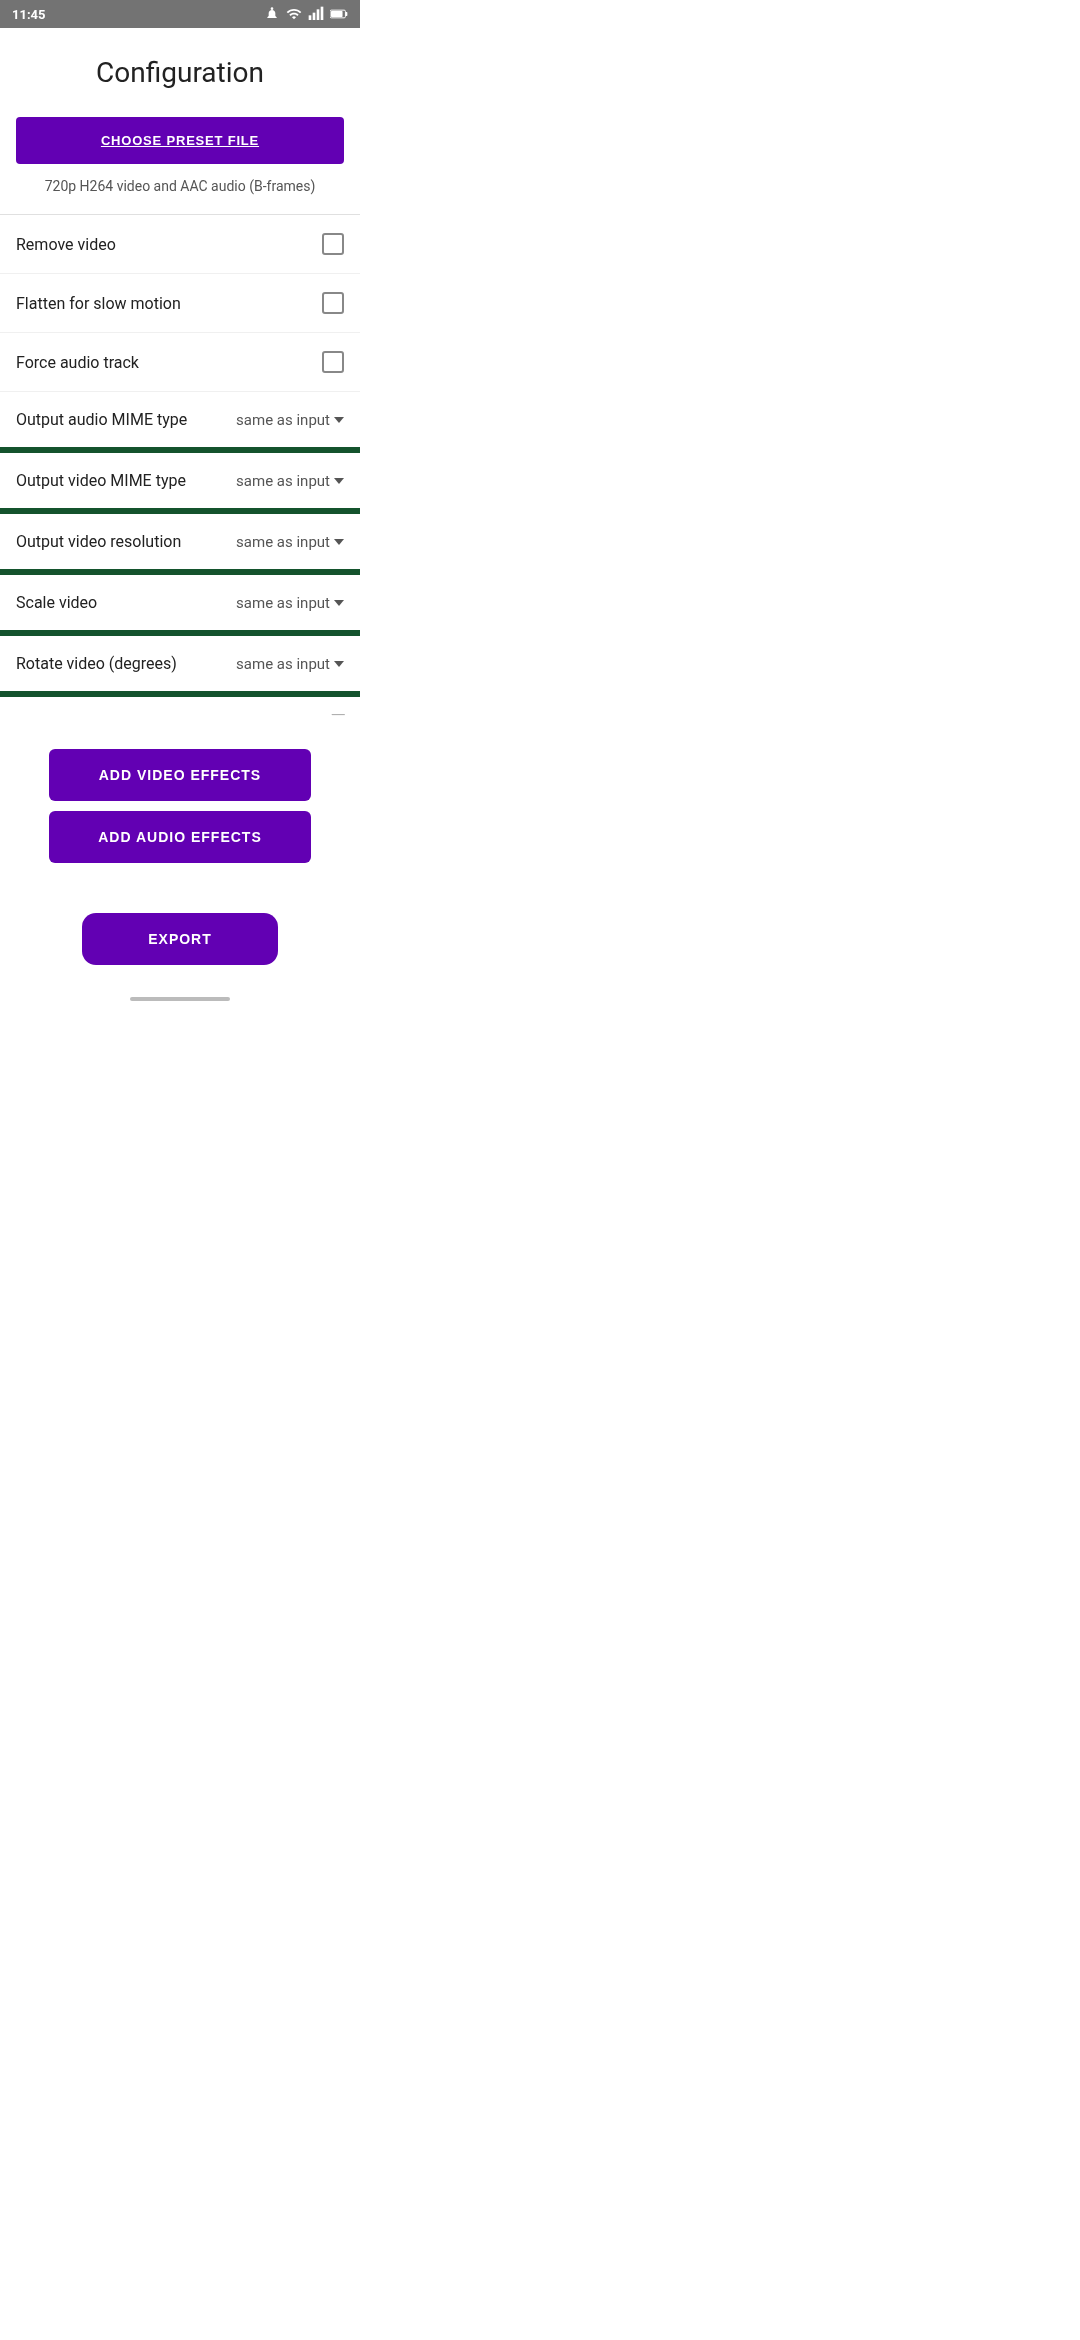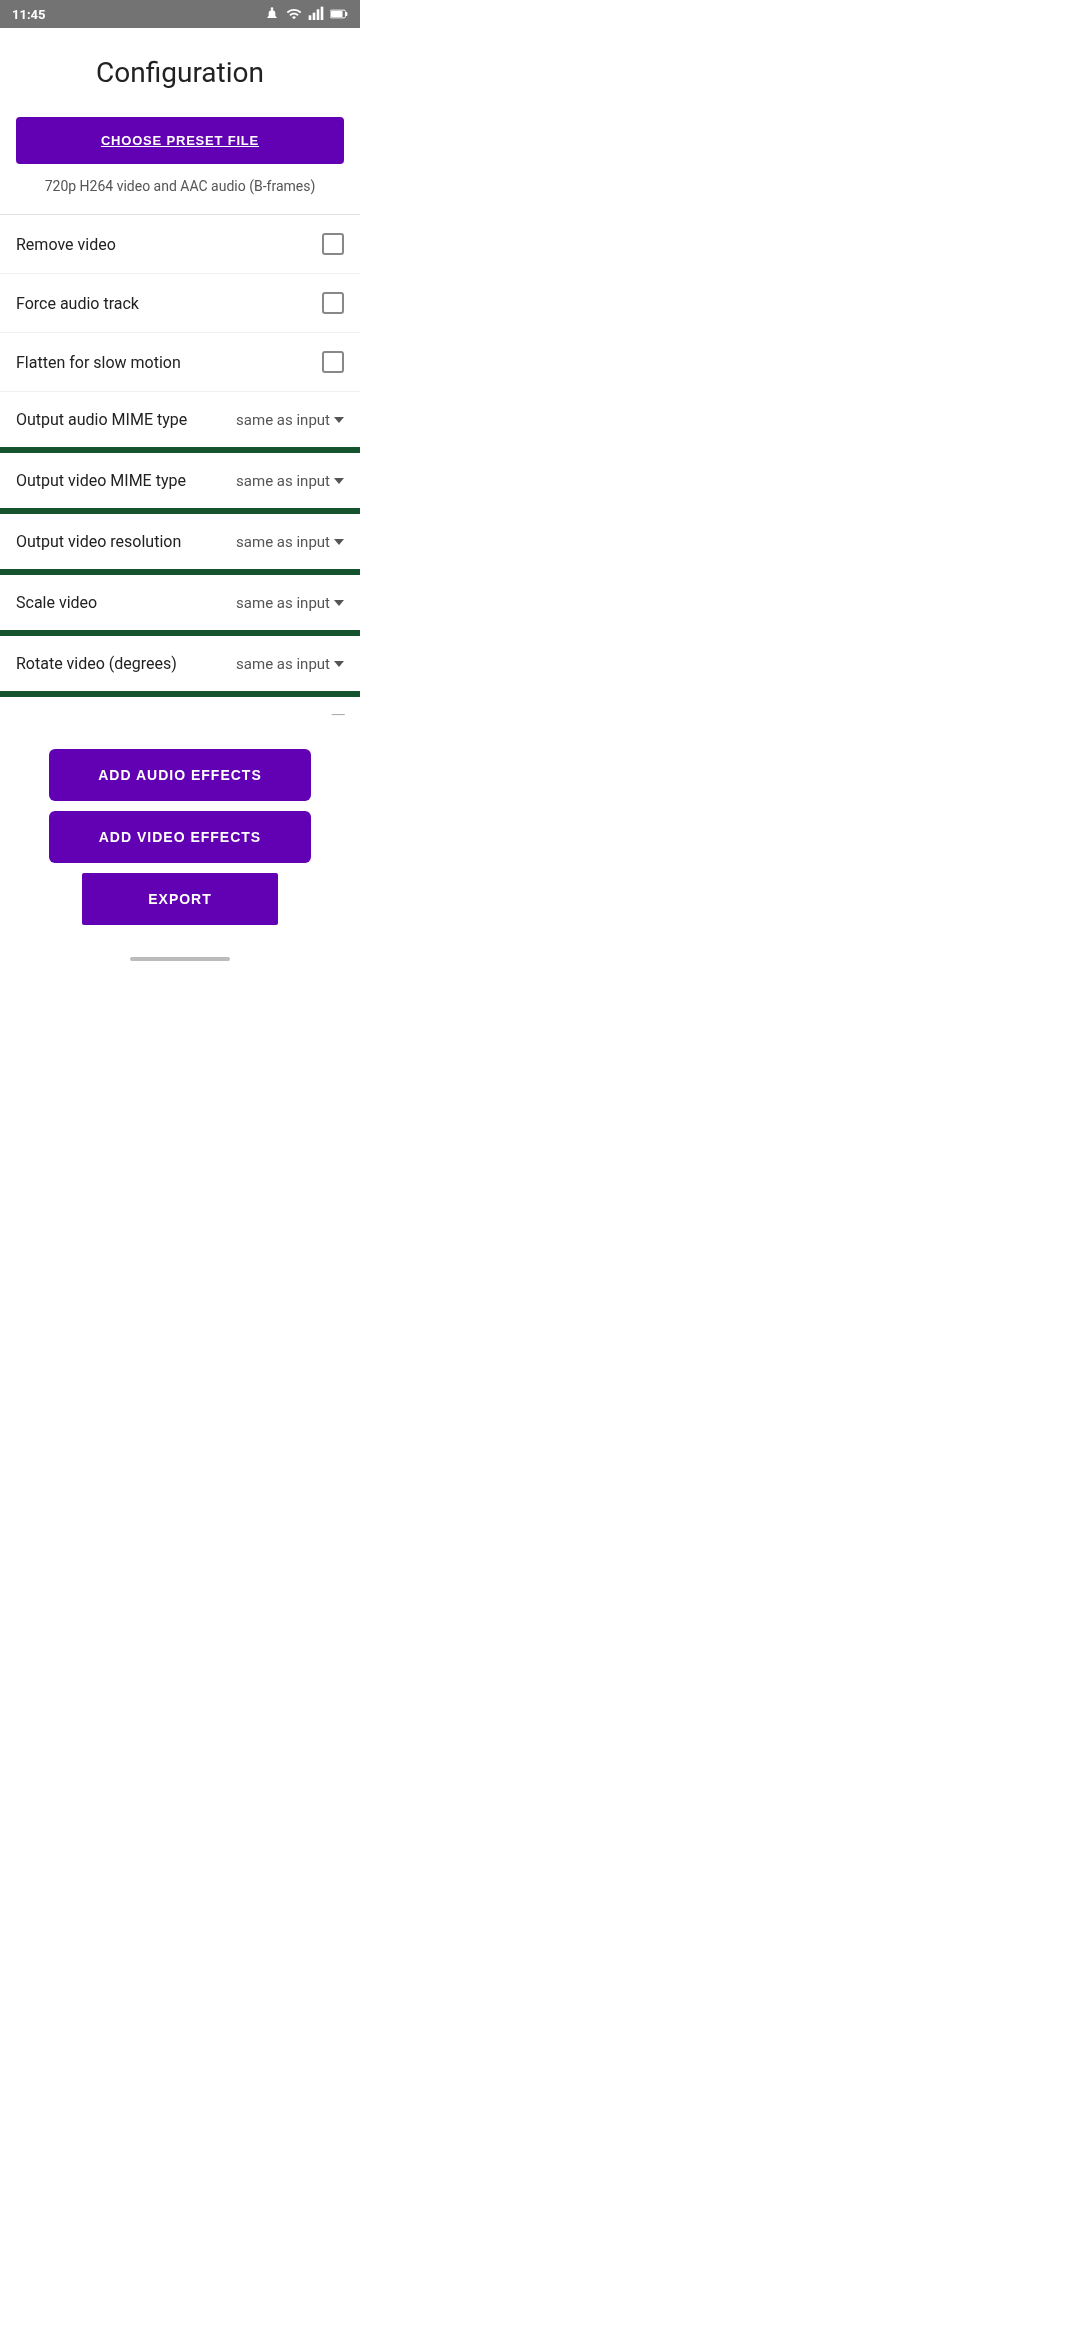--- a/index.html
+++ b/index.html
@@ -163,28 +163,29 @@
       font-size: 14px;
       font-weight: 700;
       letter-spacing: 1px;
       text-transform: uppercase;
       cursor: pointer;
     }
     .btn-export {
       width: 60%;
       padding: 18px;
       border: none;
-      border-radius: 2px;
+      border-radius: 14px;
       background: #6200b3;
       color: #fff;
       font-size: 14px;
       font-weight: 700;
       letter-spacing: 1px;
       text-transform: uppercase;
       cursor: pointer;
+      margin-top: 40px;
     }
 
     
     .home-indicator {
       height: 28px;
       display: flex;
       align-items: center;
       justify-content: center;
     }
     .home-bar {
@@ -239,29 +240,29 @@
 
 <div>
 
 
   <div class="option-row">
     <span class="option-label">Remove video</span>
     <div class="checkbox"></div>
   </div>
 
   <div class="option-row">
+    <span class="option-label">Flatten for slow motion</span>
+    <div class="checkbox"></div>
+  </div>
+
+  <div class="option-row">
     <span class="option-label">Force audio track</span>
     <div class="checkbox"></div>
   </div>
 
-  <div class="option-row">
-    <span class="option-label">Flatten for slow motion</span>
-    <div class="checkbox"></div>
-  </div>
-
 </div>
 
 <div>
 
   <div class="dropdown-row">
     <span class="dropdown-label">Output audio MIME type</span>
     <div class="dropdown-select">
       <span>same as input</span>
       <span class="chevron-down"></span>
     </div>
@@ -297,20 +298,20 @@
       <span>same as input</span>
       <span class="chevron-down"></span>
     </div>
   </div>
 
 </div>
 
 <div class="sep-dash">—</div>
 
 <div class="action-buttons">
+  <button class="btn-action">ADD VIDEO EFFECTS</button>
   <button class="btn-action">ADD AUDIO EFFECTS</button>
-  <button class="btn-action">ADD VIDEO EFFECTS</button>
   <button class="btn-export">EXPORT</button>
 </div>
 
 <div class="home-indicator">
   <div class="home-bar"></div>
 </div>
 
 </body></html>

